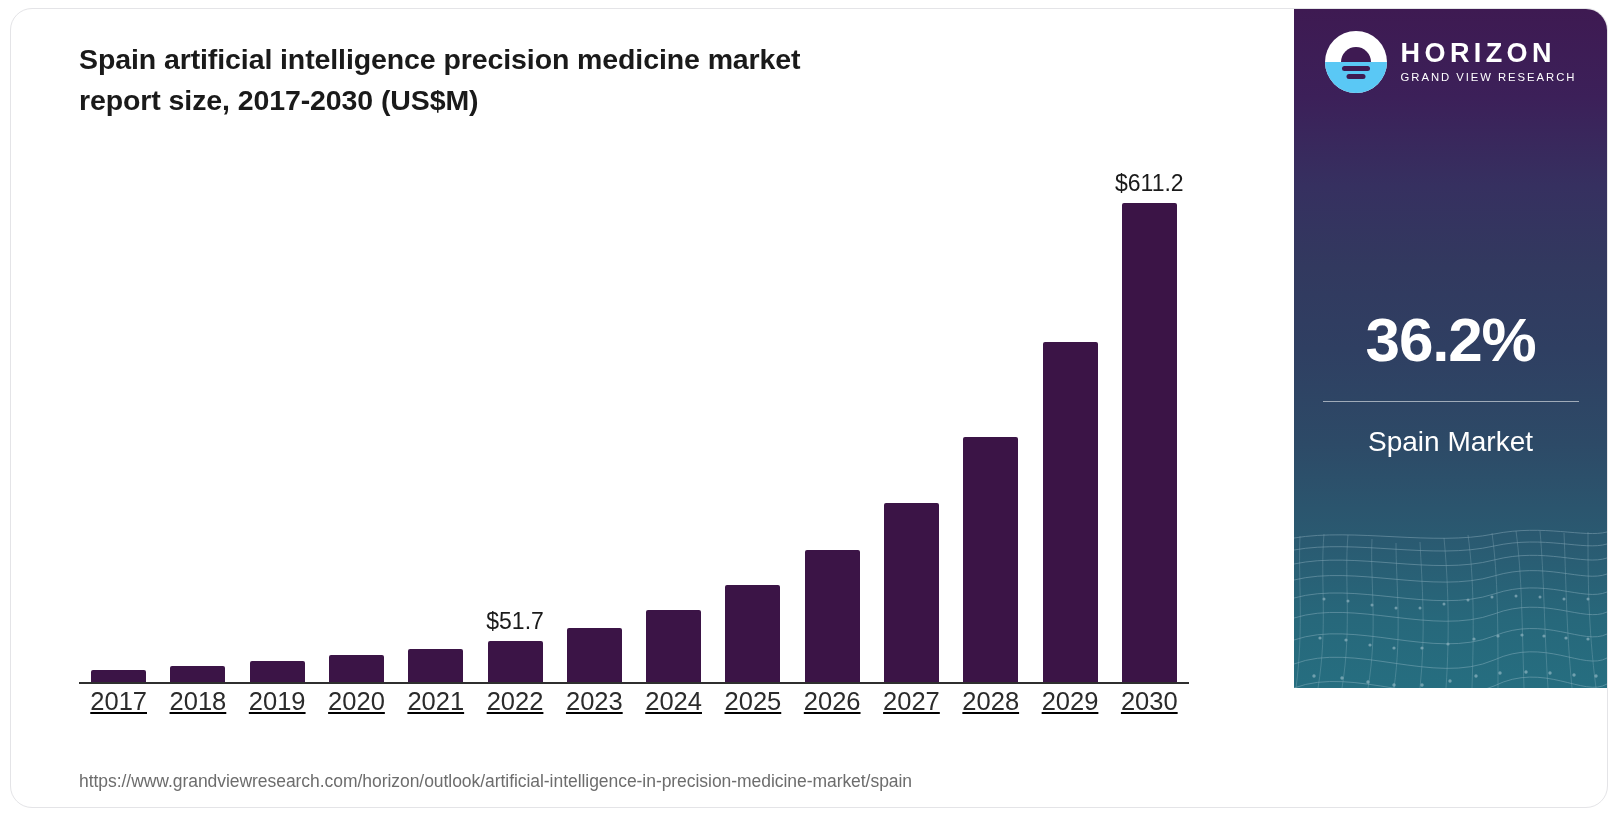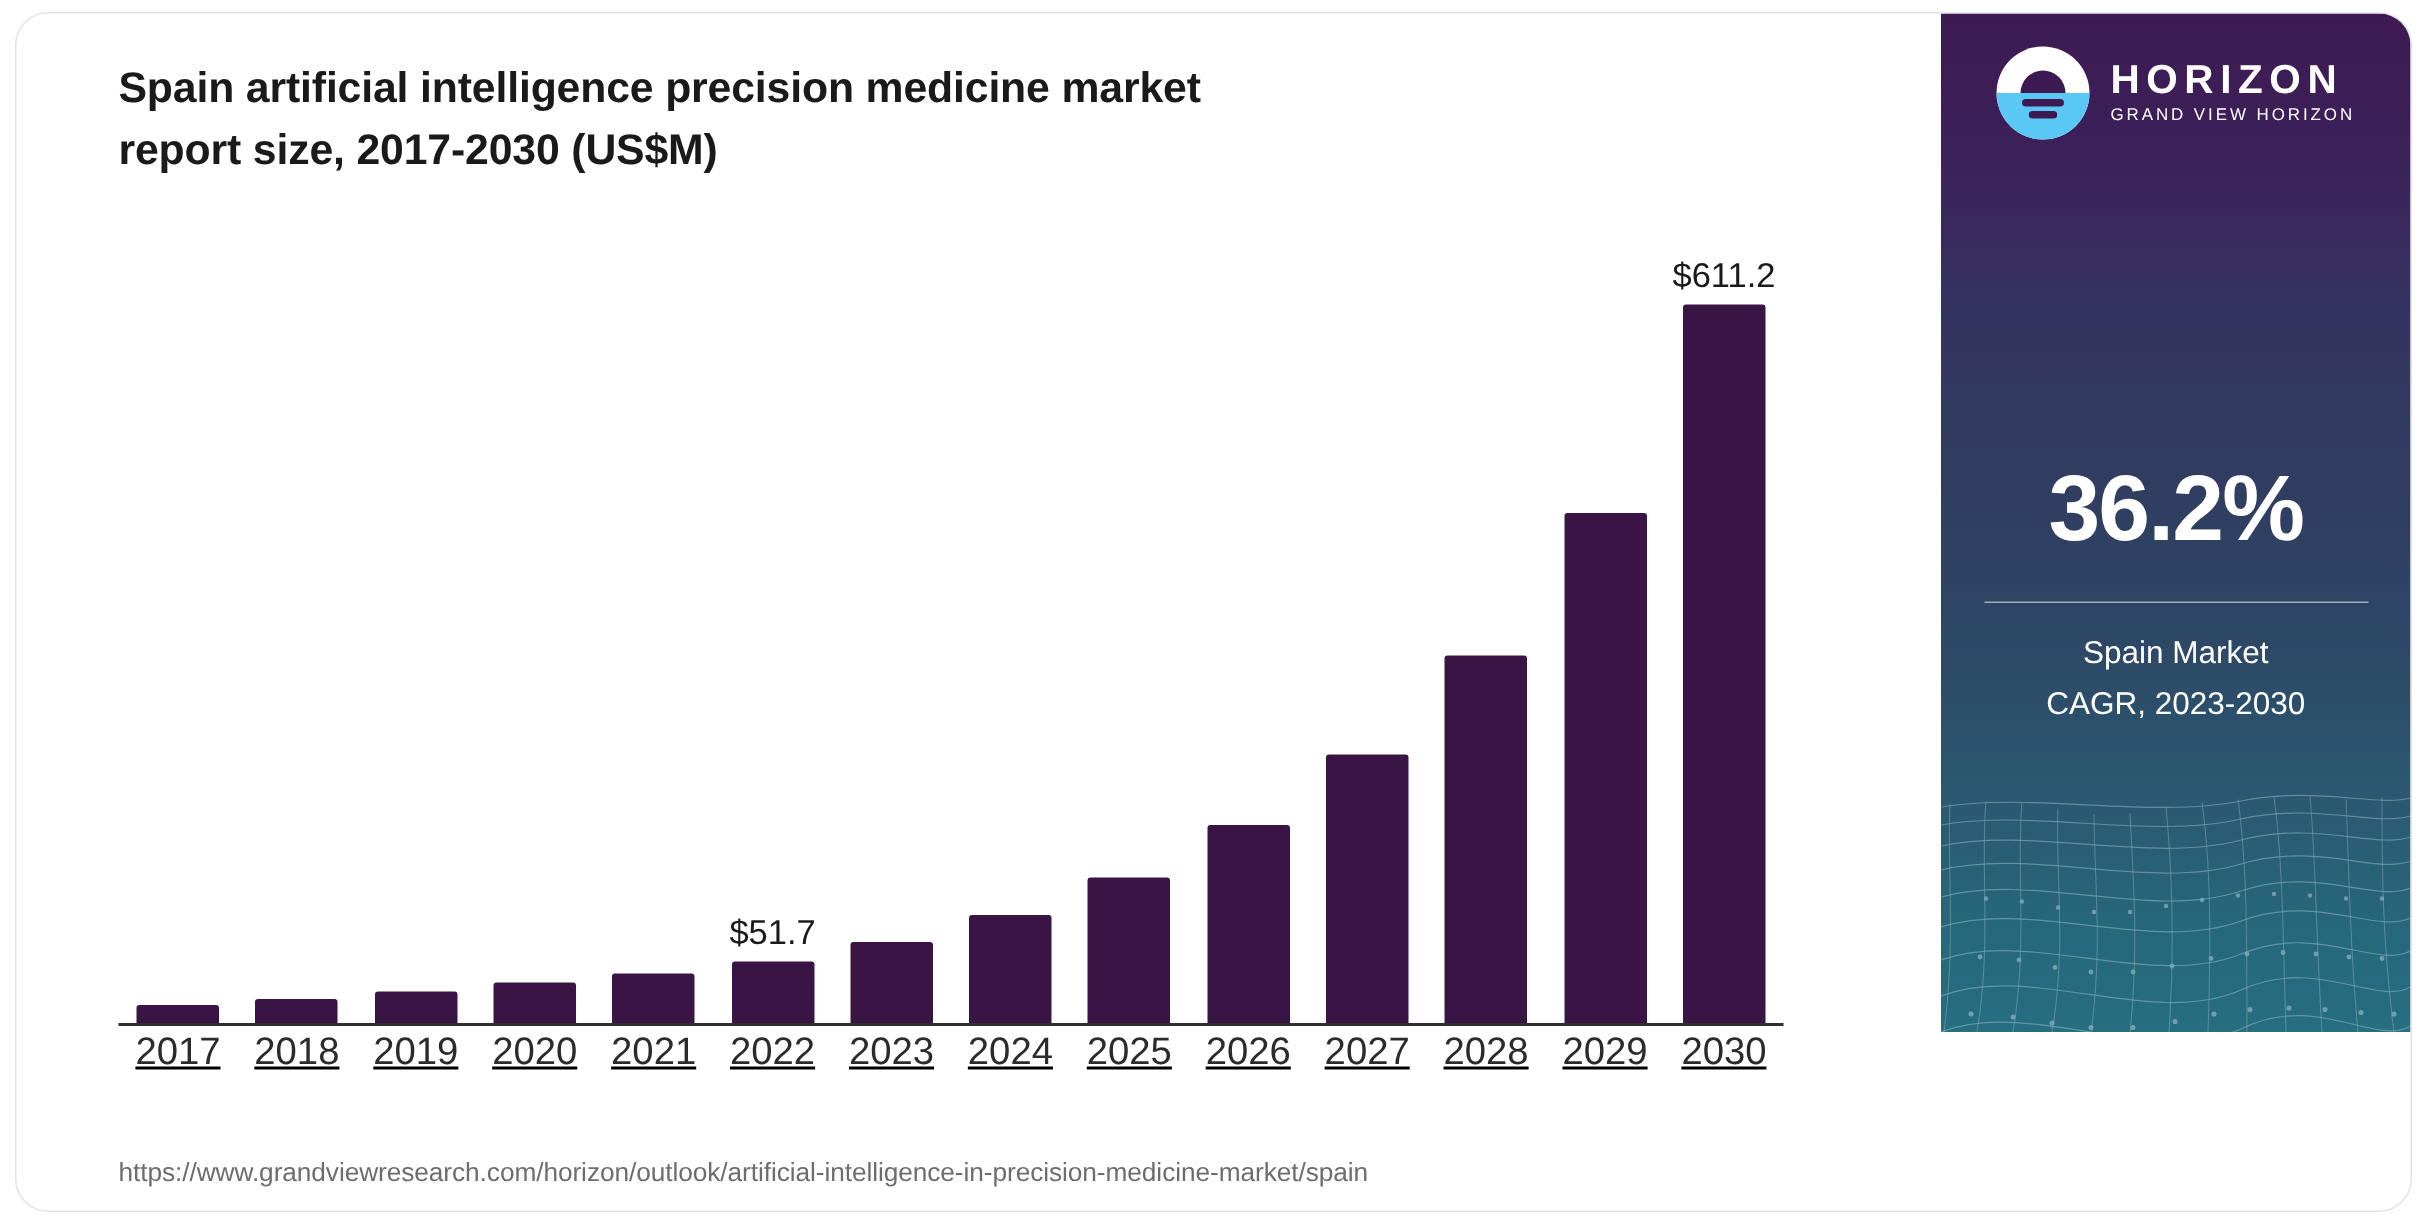--- a/index.html
+++ b/index.html
@@ -220,21 +220,21 @@
     line-height: 1;
   }
   .stat-rule {
     width: 256px;
     height: 1px;
     background: rgba(255,255,255,0.55);
     margin: 30px auto 0 auto;
   }
   .stat-caption {
     margin-top: 17px;
-    font-size: 21px;
+    font-size: 28px;
     line-height: 1.62;
     color: #ffffff;
   }
 
   .mesh {
     position: absolute;
     left: 0;
     bottom: 0;
     width: 313px;
     height: 190px;
@@ -327,30 +327,29 @@
 
     <div class="brand-logo">
       <div class="logo-mark">
         <div class="water"></div>
         <div class="dome"></div>
         <div class="bar1"></div>
         <div class="bar2"></div>
       </div>
       <div class="logo-text">
         <div class="logo-word">HORIZON</div>
-        <div class="logo-sub">GRAND VIEW HORIZON</div>
+        <div class="logo-sub">GRAND VIEW RESEARCH</div>
       </div>
     </div>
 
     <div class="stat-block">
       <div class="stat-value">36.2%</div>
       <div class="stat-rule"></div>
       <div class="stat-caption">
         <div>Spain Market</div>
-        <div>CAGR, 2023-2030</div>
       </div>
     </div>
 
     <svg class="mesh" viewBox="0 0 313 190" preserveAspectRatio="none">
       <g stroke="#b9d2dd" stroke-width="0.8" fill="none" opacity="0.75">
         <path d="M0,40 C60,30 140,48 200,36 C250,26 290,40 313,34"></path>
         <path d="M0,52 C60,41 140,62 200,48 C250,37 290,53 313,46"></path>
         <path d="M0,66 C60,53 140,78 200,62 C250,49 290,68 313,60"></path>
         <path d="M0,82 C60,67 140,96 200,78 C250,63 290,85 313,76"></path>
         <path d="M0,100 C60,83 140,116 200,96 C250,79 290,104 313,94"></path>

